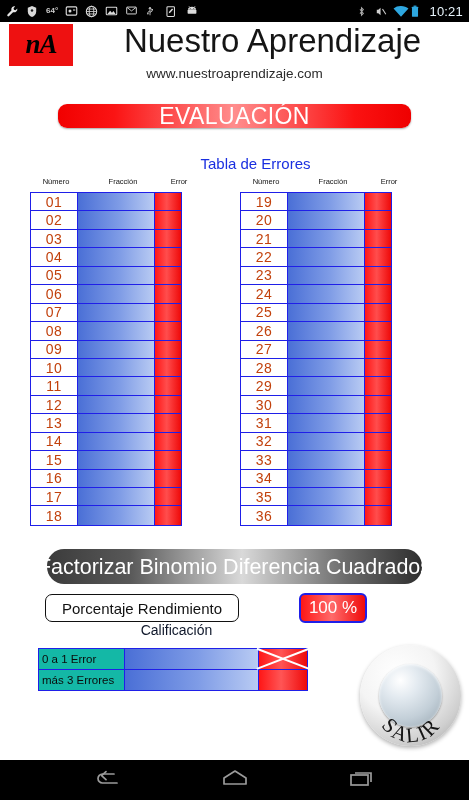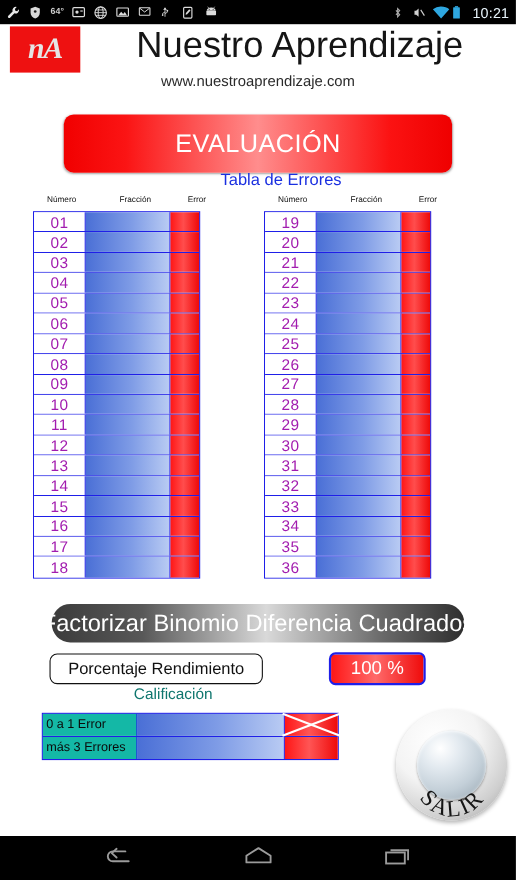--- a/index.html
+++ b/index.html
@@ -33,21 +33,21 @@
   }
 
   
   .logo {
     position: absolute; left: 9px; top: 24px;
     width: 64px; height: 42px;
     background: #ee1111;
     display: flex; align-items: center; justify-content: center;
   }
   .logo-text {
-    color: #e5e5e5; font-style: italic; font-weight: bold;
+    color: #000000; font-style: italic; font-weight: bold;
     font-size: 27px; font-family: "Liberation Serif", serif;
     letter-spacing: -1px; line-height: 1;
     transform: translateY(-1px);
   }
   .app-title {
     position: absolute; left: 85px; top: 20px;
     width: 375px; text-align: center;
     font-size: 33px; color: #151515;
     font-family: "Liberation Sans", sans-serif;
     line-height: 1.28;
@@ -55,21 +55,21 @@
   .app-url {
     position: absolute; left: 0; top: 66px;
     width: 469px; text-align: center;
     font-size: 13.5px; color: #2a2a2a;
     font-family: "Liberation Sans", sans-serif;
   }
 
   
   .eval-btn {
     position: absolute; left: 58px; top: 104px;
-    width: 353px; height: 53px;
+    width: 353px; height: 24px;
     border-radius: 9px;
     background: linear-gradient(to right,
        #f10000 0%, #fb1414 16%, #ff8d8d 50%, #fb1212 84%, #ef0000 100%);
     box-shadow: 0 1px 2px rgba(0,0,0,.35);
     display: flex; align-items: center; justify-content: center;
   }
   .eval-btn span {
     color: #ffffff; font-size: 23px;
     font-family: "Liberation Sans", sans-serif;
     letter-spacing: .4px;
@@ -107,21 +107,21 @@
   .erow {
     display: flex; height: 18.45px;
     border-bottom: 1.2px solid #1f1fe8;
   }
   .erow:last-child { border-bottom: none; }
   .ecell-num {
     width: 47px; flex: none;
     background: #ffffff;
     border-right: 1.4px solid #1f1fe8;
     display: flex; align-items: center; justify-content: center;
-    font-size: 14px; color: #a21caf;
+    font-size: 14px; color: #c2410c;
     font-family: "Liberation Sans", sans-serif;
     letter-spacing: .4px;
   }
   .ecell-frac {
     flex: 1;
     background: linear-gradient(to right, #4a6fd6 0%, #7f9ce6 55%, #b9cbf3 100%);
     border-right: 1.4px solid #1f1fe8;
   }
   .ecell-err {
     width: 26px; flex: none;
@@ -153,34 +153,34 @@
     border-radius: 7px;
     background: #ffffff;
     display: flex; align-items: center; justify-content: center;
   }
   .perf-box span {
     font-size: 15px; color: #111;
     font-family: "Liberation Sans", sans-serif;
   }
   .pct-badge {
     position: absolute; left: 299px; top: 593px;
-    width: 88px; height: 30px;
+    width: 68px; height: 30px;
     border: 2.2px solid #1f1fe8;
     border-radius: 6px;
     background: linear-gradient(to right, #ff1616 0%, #ff6a6a 48%, #ef0b0b 100%);
     display: flex; align-items: center; justify-content: center;
   }
   .pct-badge span {
     color: #ffffff; font-size: 17px;
     font-family: "Liberation Sans", sans-serif;
   }
   .calif-label {
-    position: absolute; left: 42px; top: 622px;
+    position: absolute; left: 61px; top: 622px;
     width: 231px; text-align: center;
-    font-size: 14px; color: #0f766e;
+    font-size: 14px; color: #0f172a;
     font-family: "Liberation Sans", sans-serif;
   }
 
   
   .legend {
     position: absolute; left: 38px; top: 648px;
     width: 270px;
     border: 1.6px solid #1f1fe8;
     background: #fff;
   }

